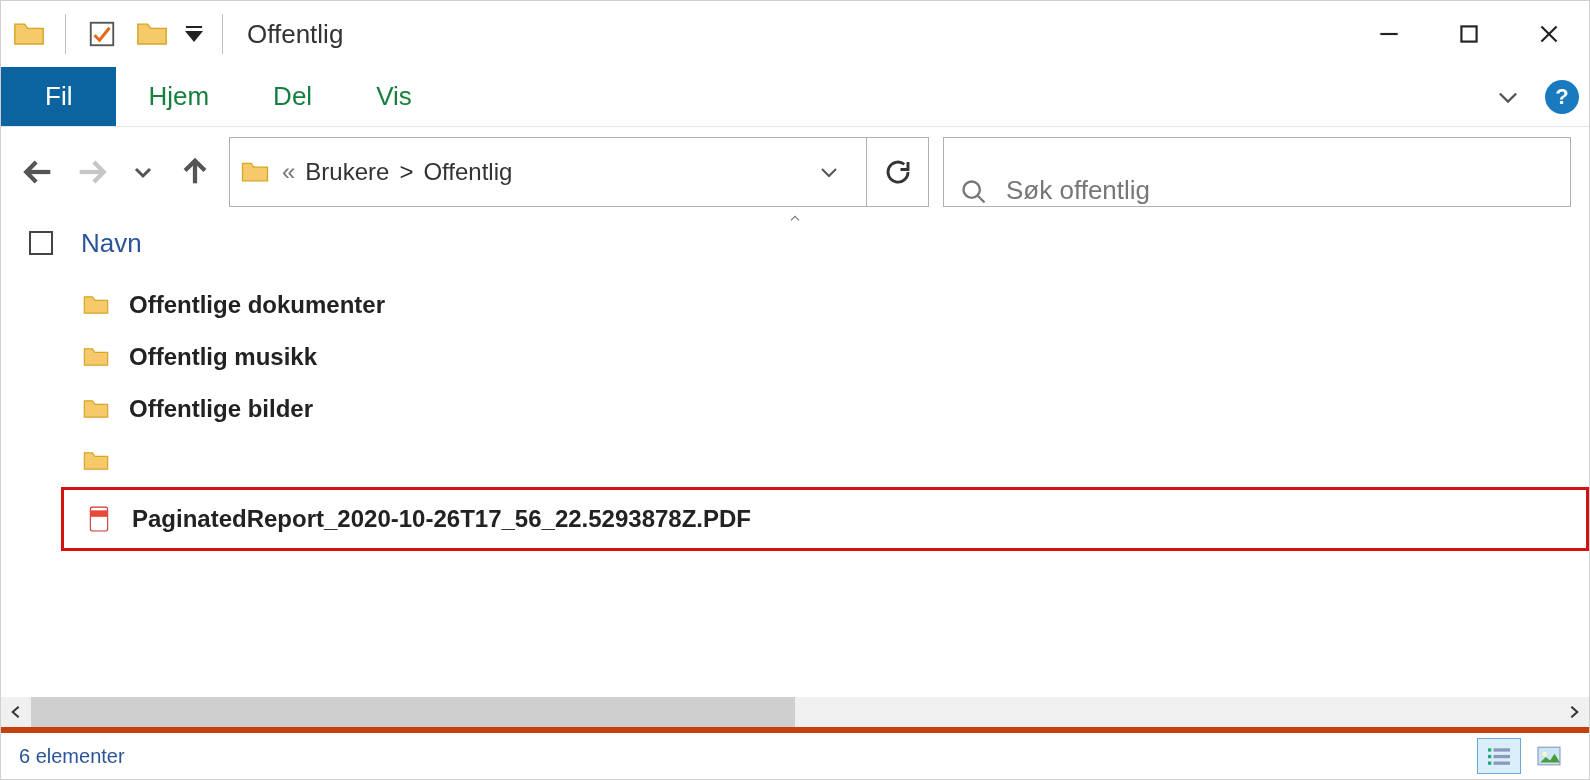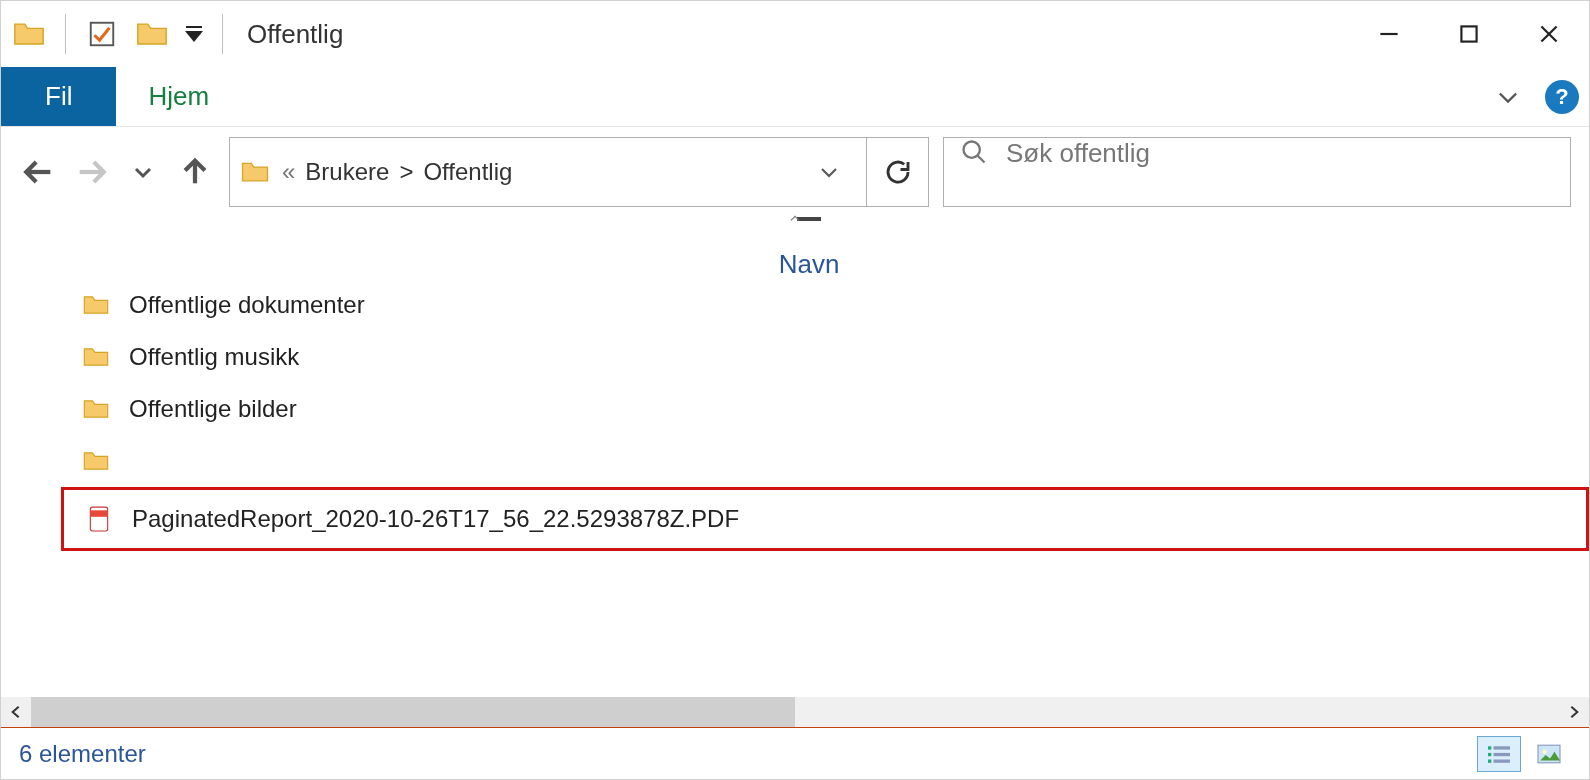--- a/index.html
+++ b/index.html
@@ -90,56 +90,56 @@
     }
     .address-box .refresh {
       width:62px; height:100%; border-left:1px solid #b0b0b0;
       display:flex; align-items:center; justify-content:center;
     }
     .search-box {
       flex: 1;
       height: 70px;
       border: 1px solid #b0b0b0;
       display:flex;
-      align-items:flex-start;
+      align-items:flex-end;
       padding-left: 16px;
       gap: 18px;
       color:#777;
       font-size: 26px;
     }
     .search-box svg { stroke:#777; stroke-width:2; fill:none; }
 
     
     .col-header {
       height: 52px;
       display:flex;
       align-items:center;
       padding-left: 28px;
       gap: 28px;
       position:relative;
-      flex-direction:column;
     }
     .col-header .cb {
       width: 24px; height: 24px; border: 2px solid #444; background:#fff;
     }
     .col-header .label { font-size: 26px; color:#2a5599; }
     .col-header .uparrow {
       position:absolute; left:50%; top:-6px; transform:translateX(-50%);
     }
 
     
     .file-list { flex:1; padding-top: 10px; }
     .row {
       height: 52px;
       display:flex;
       align-items:center;
       padding-left: 80px;
       gap: 18px;
       font-size: 24px;
       color:#222;
+      font-weight:bold;
     }
     .row .icon { width:30px; height:30px; display:flex; align-items:center; justify-content:center; }
     .row.highlighted {
       border: 3px solid #d21212;
       margin-left: 60px;
       padding-left: 20px;
       height: 64px;
     }
 
     
@@ -158,23 +158,23 @@
       position:absolute; left:0; top:0; height:100%; width:50%;
       background:#cfcfcf;
     }
 
     
     .status-bar {
       height: 52px;
       display:flex;
       align-items:center;
       padding: 0 18px;
-      font-size: 24px;
+      font-size: 20px;
       color:#2a5599;
-      border-top:1px solid #c2410c;
+      border-top:6px solid #c2410c;
     }
     .status-bar .views { margin-left:auto; display:flex; gap:6px; }
     .status-bar .vbtn {
       width:44px; height:36px; border:1px solid transparent;
       display:flex; align-items:center; justify-content:center;
     }
     .status-bar .vbtn.active { border-color:#6aa6d6; background:#dbeefb; }
 
     
     .folder-shape { fill:#f6c96b; stroke:#d6a525; stroke-width:1; }
@@ -231,20 +231,22 @@
           <line x1="5" y1="5" x2="19" y2="19"></line>
           <line x1="19" y1="5" x2="5" y2="19"></line>
         </svg>
     </div>
   </div>
 </div>
 
 <div class="ribbon">
   <div class="tab file">Fil</div>
   <div class="tab">Hjem</div>
+  <div class="tab">Del</div>
+  <div class="tab">Vis</div>
   <div class="spacer"></div>
   <div class="collapse-btn">
     <svg width="28" height="28" viewBox="0 0 24 24">
         <path d="M5 9l7 7 7-7" fill="none" stroke="#555" stroke-width="2"></path>
       </svg>
   </div>
   <div class="help-btn">
     <div class="circle">?</div>
   </div>
 </div>

